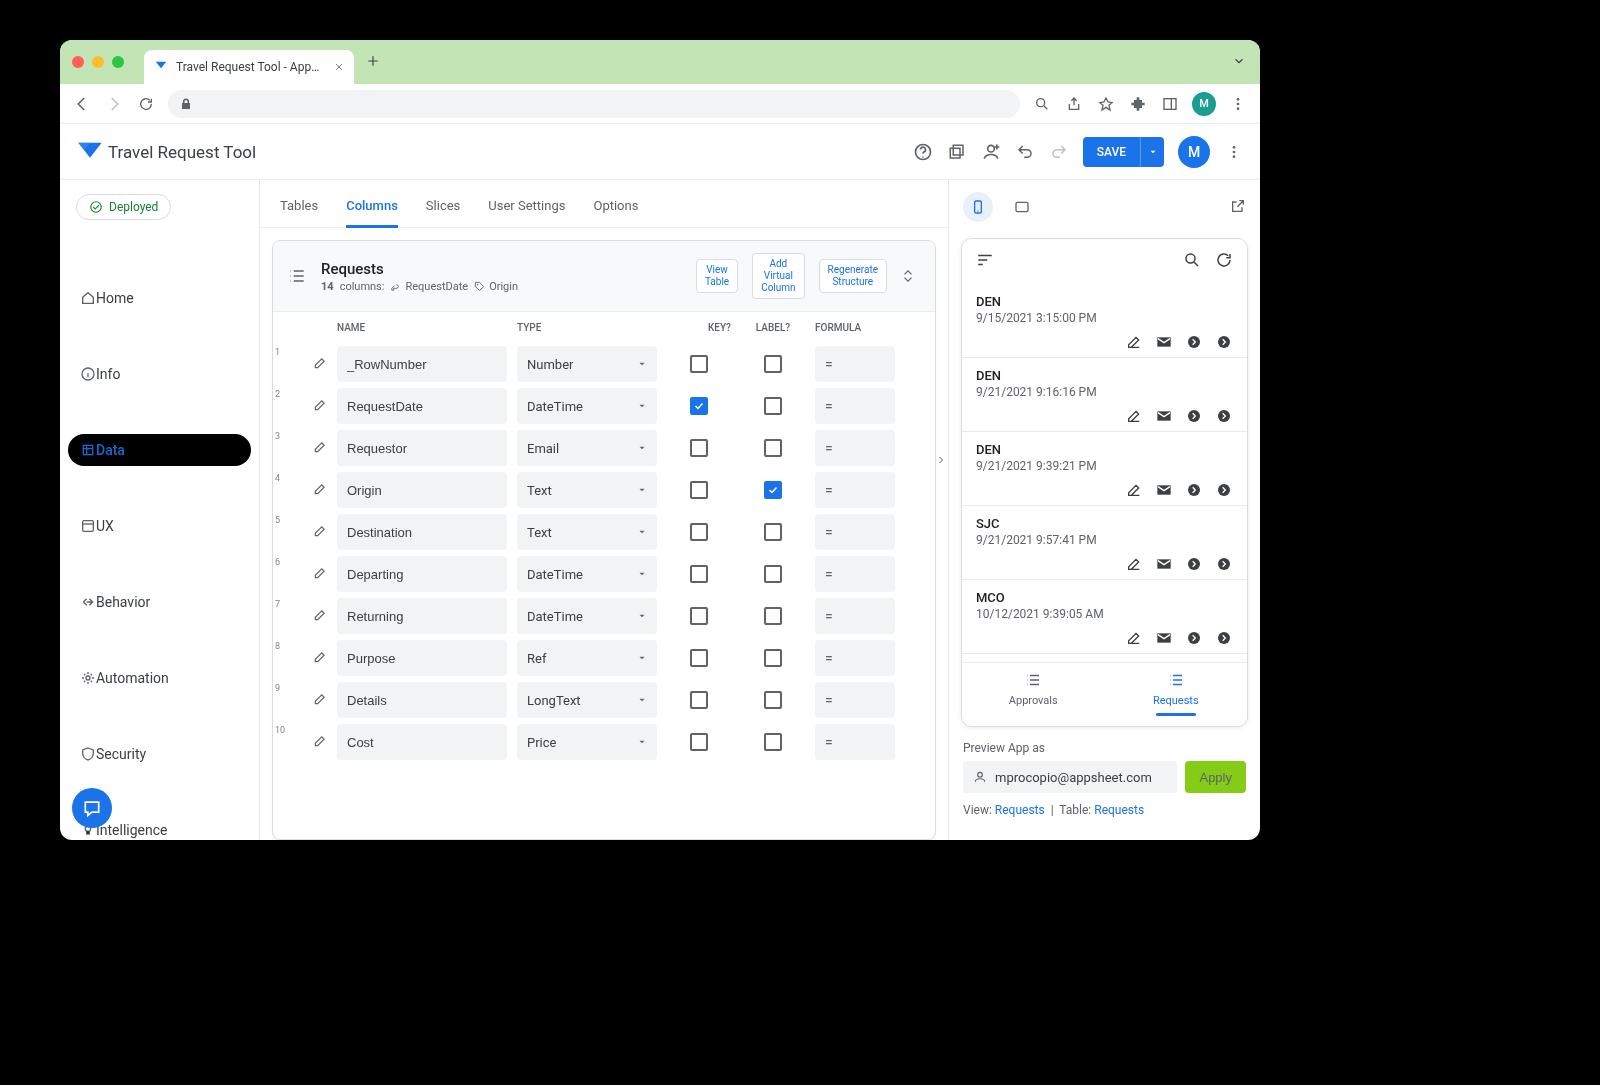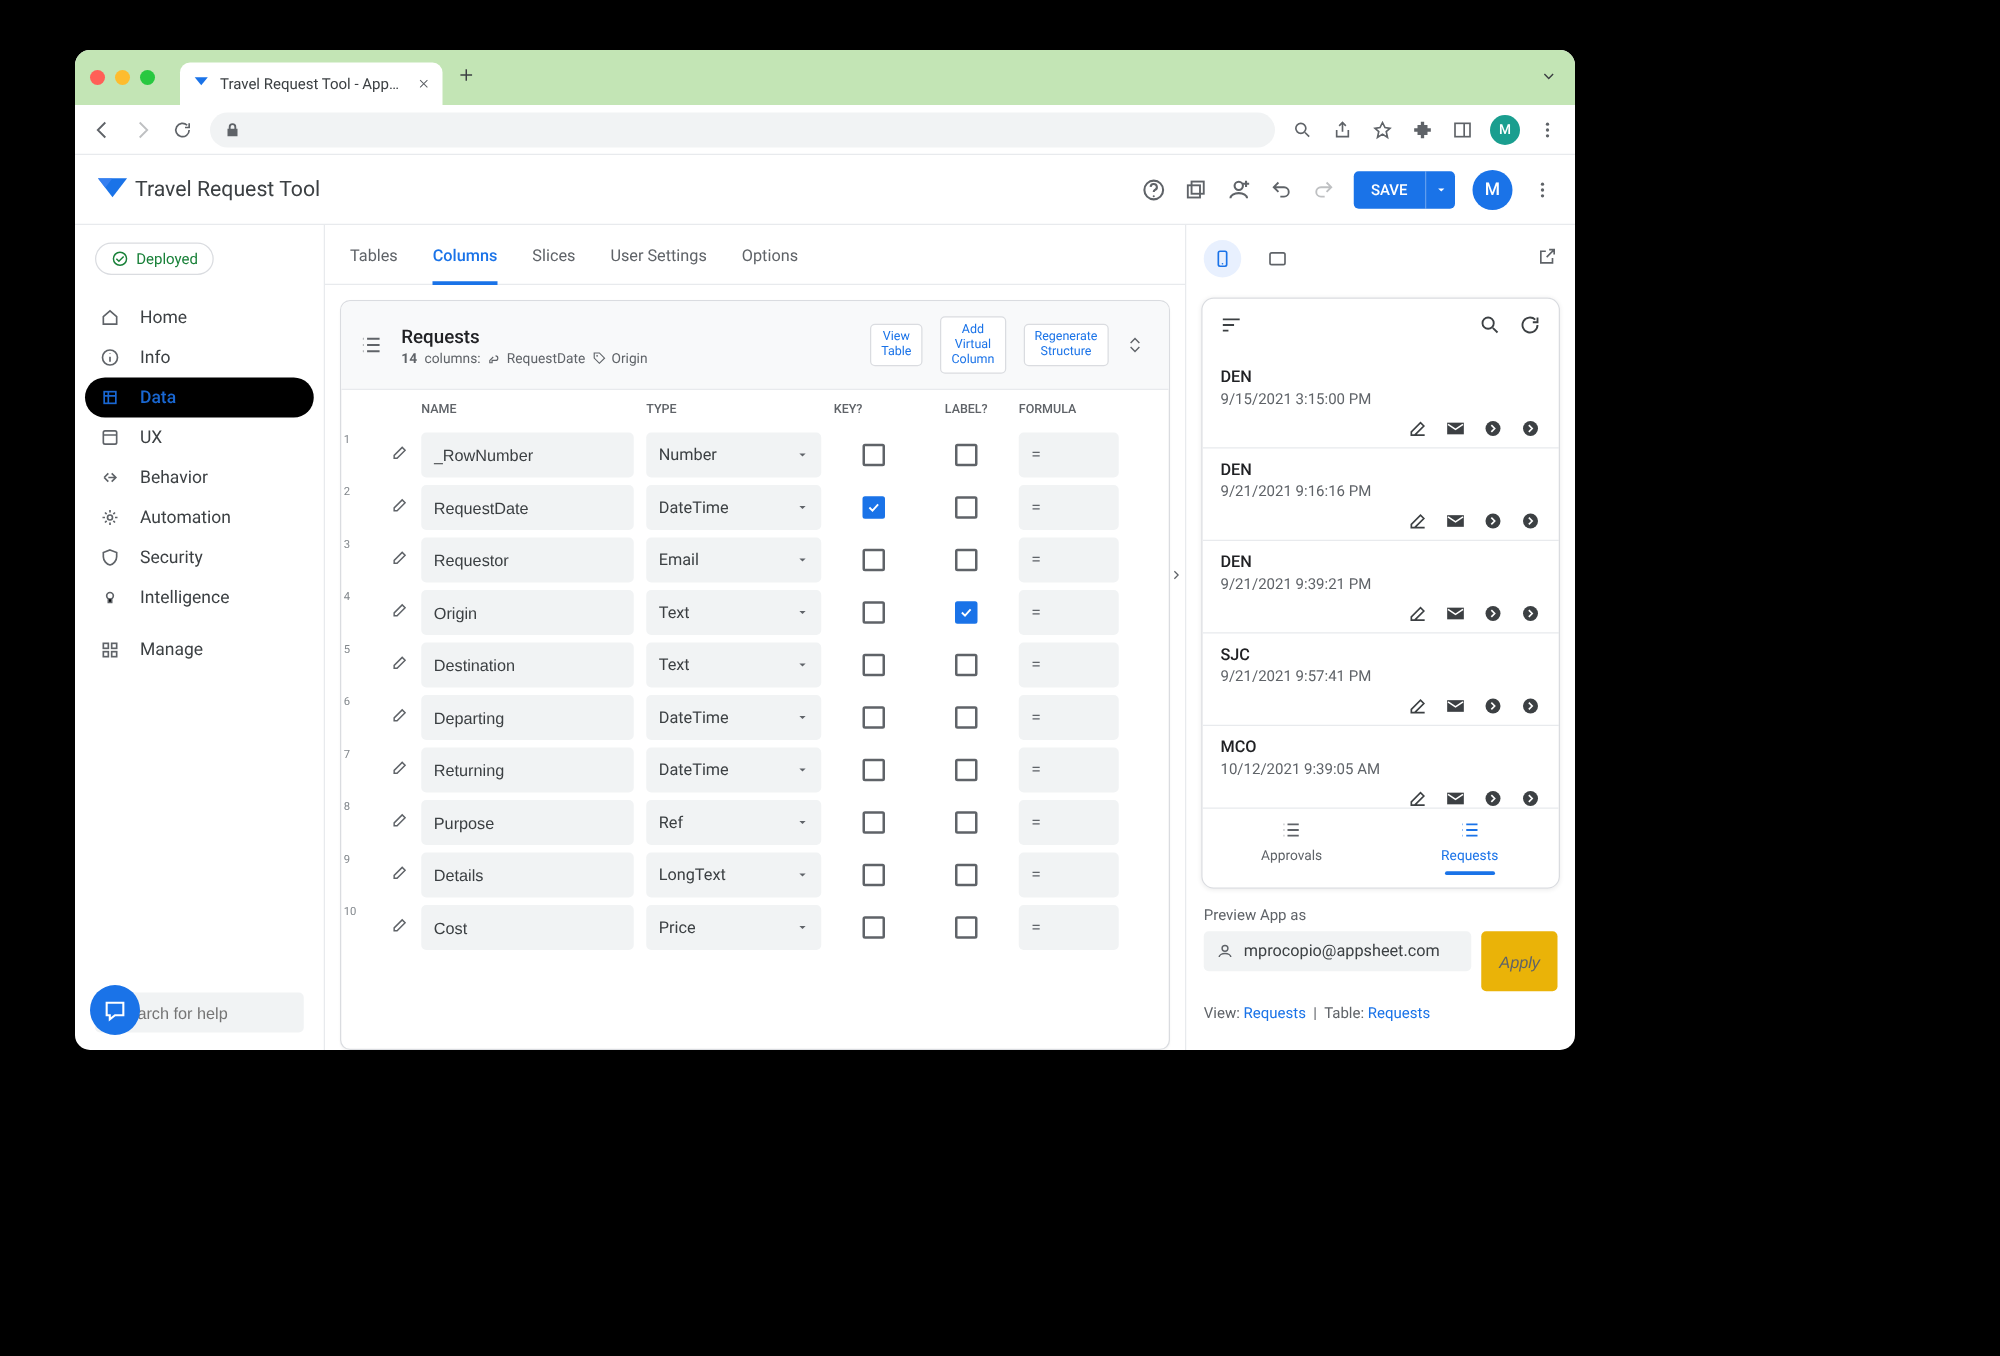--- a/index.html
+++ b/index.html
@@ -36,21 +36,21 @@
 .save-btn .lbl { padding: 0 14px; font-size: 12px; font-weight: 500; }
 .save-btn .drop { border-left: 1px solid rgba(255,255,255,0.3); width: 24px; height: 100%; display: flex; align-items: center; justify-content: center; }
 .app-avatar { width: 32px; height: 32px; border-radius: 50%; background: #1a73e8; color: #fff; display: inline-flex; align-items: center; justify-content: center; font-size: 14px; font-weight: 500; }
 
 
 .body { flex: 1; display: flex; overflow: hidden; }
 
 
 .sidebar { width: 200px; border-right: 1px solid #e8eaed; padding: 14px 8px; display: flex; flex-direction: column; gap: 4px; }
 .deploy-chip { border: 1px solid #dadce0; border-radius: 16px; padding: 5px 12px; display: inline-flex; align-items: center; gap: 6px; font-size: 12px; color: #188038; width: fit-content; margin: 0 8px 14px 8px; }
-.nav-item { display: flex; align-items: center; gap: 16px; padding: 8px 12px; border-radius: 18px; cursor: pointer; font-size: 14px; color: #3c4043; }
+.nav-item { display: flex; align-items: center; gap: 0; padding: 8px 12px; border-radius: 18px; cursor: pointer; font-size: 14px; color: #3c4043; margin-top: 44px; }
 .nav-item svg { color: #5f6368; flex-shrink: 0; }
 .nav-item.active { background: #000000; color: #1967d2; font-weight: 500; }
 .nav-item.active svg { color: #1967d2; }
 .nav-sep { height: 10px; }
 .search-help { margin: auto 8px 0 8px; background: #f1f3f4; border-radius: 4px; height: 32px; display: flex; align-items: center; padding: 0 10px; gap: 8px; color: #5f6368; font-size: 13px; }
 .search-help input { border:0; background:transparent; flex:1; outline:none; font-size:13px; }
 
 
 .main { flex: 1; display: flex; flex-direction: column; overflow: hidden; position: relative; }
 .tabs { display: flex; gap: 28px; padding: 12px 20px 0 20px; border-bottom: 1px solid #e8eaed; font-size: 13px; }
@@ -94,21 +94,21 @@
 .ph-item-acts { display: flex; gap: 12px; justify-content: flex-end; margin-top: 8px; }
 .ph-act { cursor: pointer; color: #3c4043; width:18px; height:18px; display:inline-flex; align-items:center; justify-content:center; }
 .ph-nav { display: flex; border-top: 1px solid #e8eaed; }
 .ph-nav-item { flex:1; text-align:center; padding: 8px 0 10px 0; font-size: 11px; color: #5f6368; cursor:pointer; }
 .ph-nav-item.active { color: #1a73e8; }
 .ph-nav-item .ul { width: 40px; height: 3px; background: #1a73e8; margin: 6px auto 0 auto; border-radius: 2px; }
 
 .prev-as { padding: 8px 14px 0 14px; font-size: 12px; color: #5f6368; }
 .prev-as-row { display:flex; gap: 8px; margin-top: 6px; }
 .prev-as-fld { flex:1; background: #f1f3f4; border-radius: 4px; height: 32px; display:flex; align-items:center; padding: 0 10px; gap:8px; font-size: 13px; color:#3c4043; }
-.apply-btn { background: #eab308; border:0; height:48px; padding: 0 14px; border-radius:4px; color:#5f6368; font-size:13px; cursor:pointer;font-style:italic; }
+.apply-btn { background: #84cc16; border:0; height:32px; padding: 0 14px; border-radius:4px; color:#5f6368; font-size:13px; cursor:pointer; }
 .prev-links { padding: 10px 14px; font-size: 12px; color: #5f6368; }
 .prev-links a { color: #1a73e8; text-decoration: none; }
 
 .fab { position: absolute; bottom: 12px; left: 12px; width: 40px; height: 40px; border-radius: 50%; background: #1a73e8; display:flex; align-items:center; justify-content:center; cursor:pointer; }
 </style>
 </head>
 <body>
 
 <div class="window">
 
@@ -386,21 +386,21 @@
               </svg>
               <svg width="14" height="8" viewBox="0 0 24 12">
                 <path stroke="#5f6368" stroke-width="2" fill="none" d="M6 2 L12 8 L18 2"></path>
               </svg>
             </div>
         </div>
         <div class="thead">
           <span></span>
           <span>NAME</span>
           <span>TYPE</span>
-          <span style="text-align:left">KEY?</span>
+          <span style="text-align:right">KEY?</span>
           <span style="text-align:center">LABEL?</span>
           <span>FORMULA</span>
         </div>
         <div id="rows">
             <div class="trow">
     <span class="rownum">1</span>
     <span class="edit-ic"><svg width="14" height="14" viewBox="0 0 24 24">
                   <path stroke="#5f6368" stroke-width="2" fill="none" d="M4 20 H8 L19 9 L15 5 L4 16 Z"></path>
                 </svg></span>
     <input class="fld" value="_RowNumber" style="">

